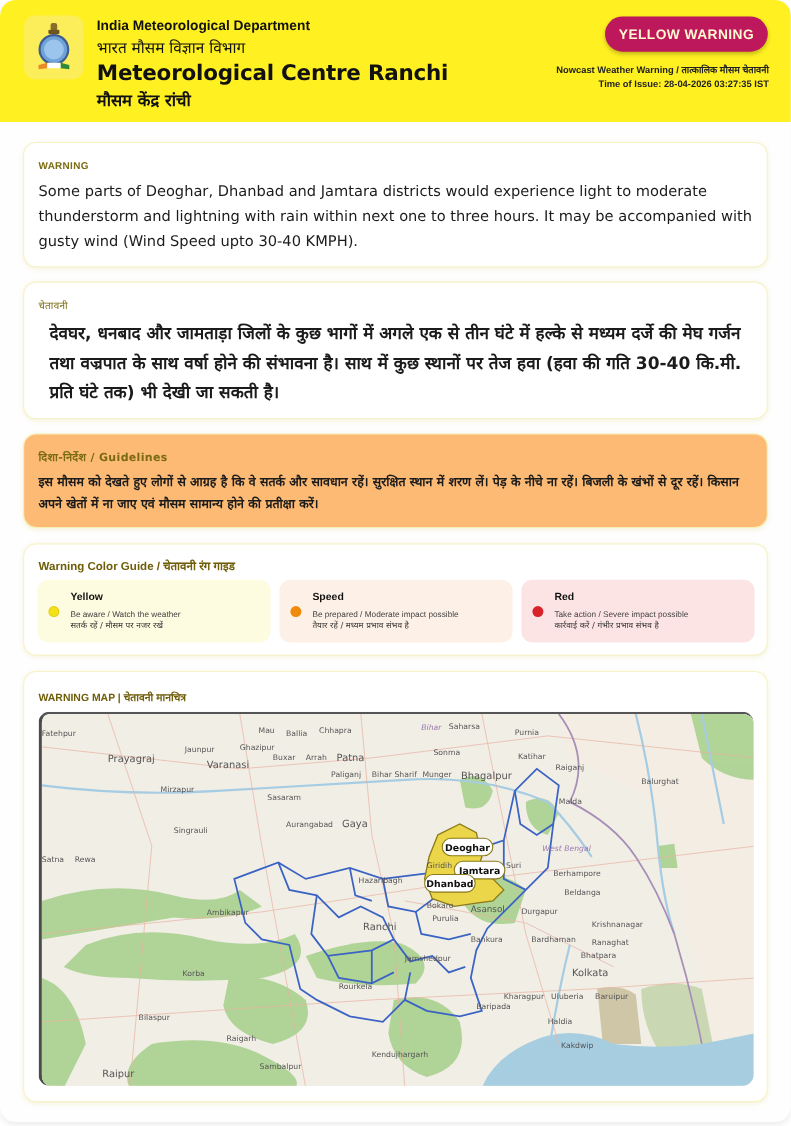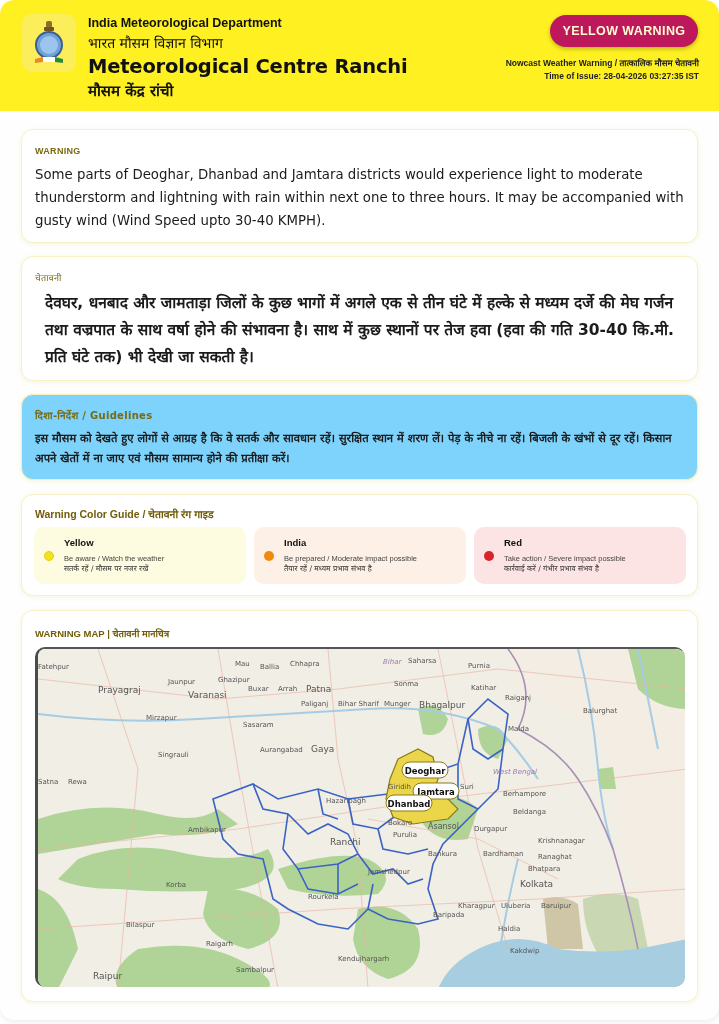--- a/index.html
+++ b/index.html
@@ -78,21 +78,21 @@
     position: absolute; left: 13px; top: 33px; width: 650px;
     font-size: 13.3px; line-height: 23px; color: #1b1b1b;
     font-family: "DejaVu Sans", sans-serif;
   }
   .warn-hi-text {
     position: absolute; left: 13px; top: 33px; width: 655px;
     font-size: 15.5px; line-height: 27px; color: #1b1b1b; font-weight: bold;
     font-family: "DejaVu Sans", sans-serif;
     margin-left: 10px;
   }
-  .guide-card { background: #7dd3fc; border-color: #f7f0b6; }
+  .guide-card { background: #fdba74; border-color: #f7f0b6; }
   .guide-text {
     position: absolute; left: 13px; top: 34px; width: 660px;
     font-size: 11.3px; line-height: 20px; color: #1b1b1b; font-weight: bold;
     font-family: "DejaVu Sans", sans-serif;
   }
   .cg-title {
     position: absolute; left: 13px; top: 12px;
     font-size: 10.5px; font-weight: bold; color: #6f5d08;
   }
   .cg-tile {
@@ -173,21 +173,21 @@
     <div class="cg-title">Warning Color Guide / चेतावनी रंग गाइड</div>
 
     <div class="cg-tile" style="left:12px;background:#fdfbe0;">
       <div class="cg-dot" style="background:#f3e21a;border:1px solid #e4cf10;"></div>
       <div class="cg-name">Yellow</div>
       <div class="cg-en">Be aware / Watch the weather</div>
       <div class="cg-hi">सतर्क रहें / मौसम पर नजर रखें</div>
     </div>
     <div class="cg-tile" style="left:232px;background:#fdf0e6;">
       <div class="cg-dot" style="background:#f08a0c;"></div>
-      <div class="cg-name">India</div>
+      <div class="cg-name">Speed</div>
       <div class="cg-en">Be prepared / Moderate impact possible</div>
       <div class="cg-hi">तैयार रहें / मध्यम प्रभाव संभव है</div>
     </div>
     <div class="cg-tile" style="left:452px;background:#fde4e4;">
       <div class="cg-dot" style="background:#d8232a;"></div>
       <div class="cg-name">Red</div>
       <div class="cg-en">Take action / Severe impact possible</div>
       <div class="cg-hi">कार्रवाई करें / गंभीर प्रभाव संभव है</div>
     </div>
   </div>

